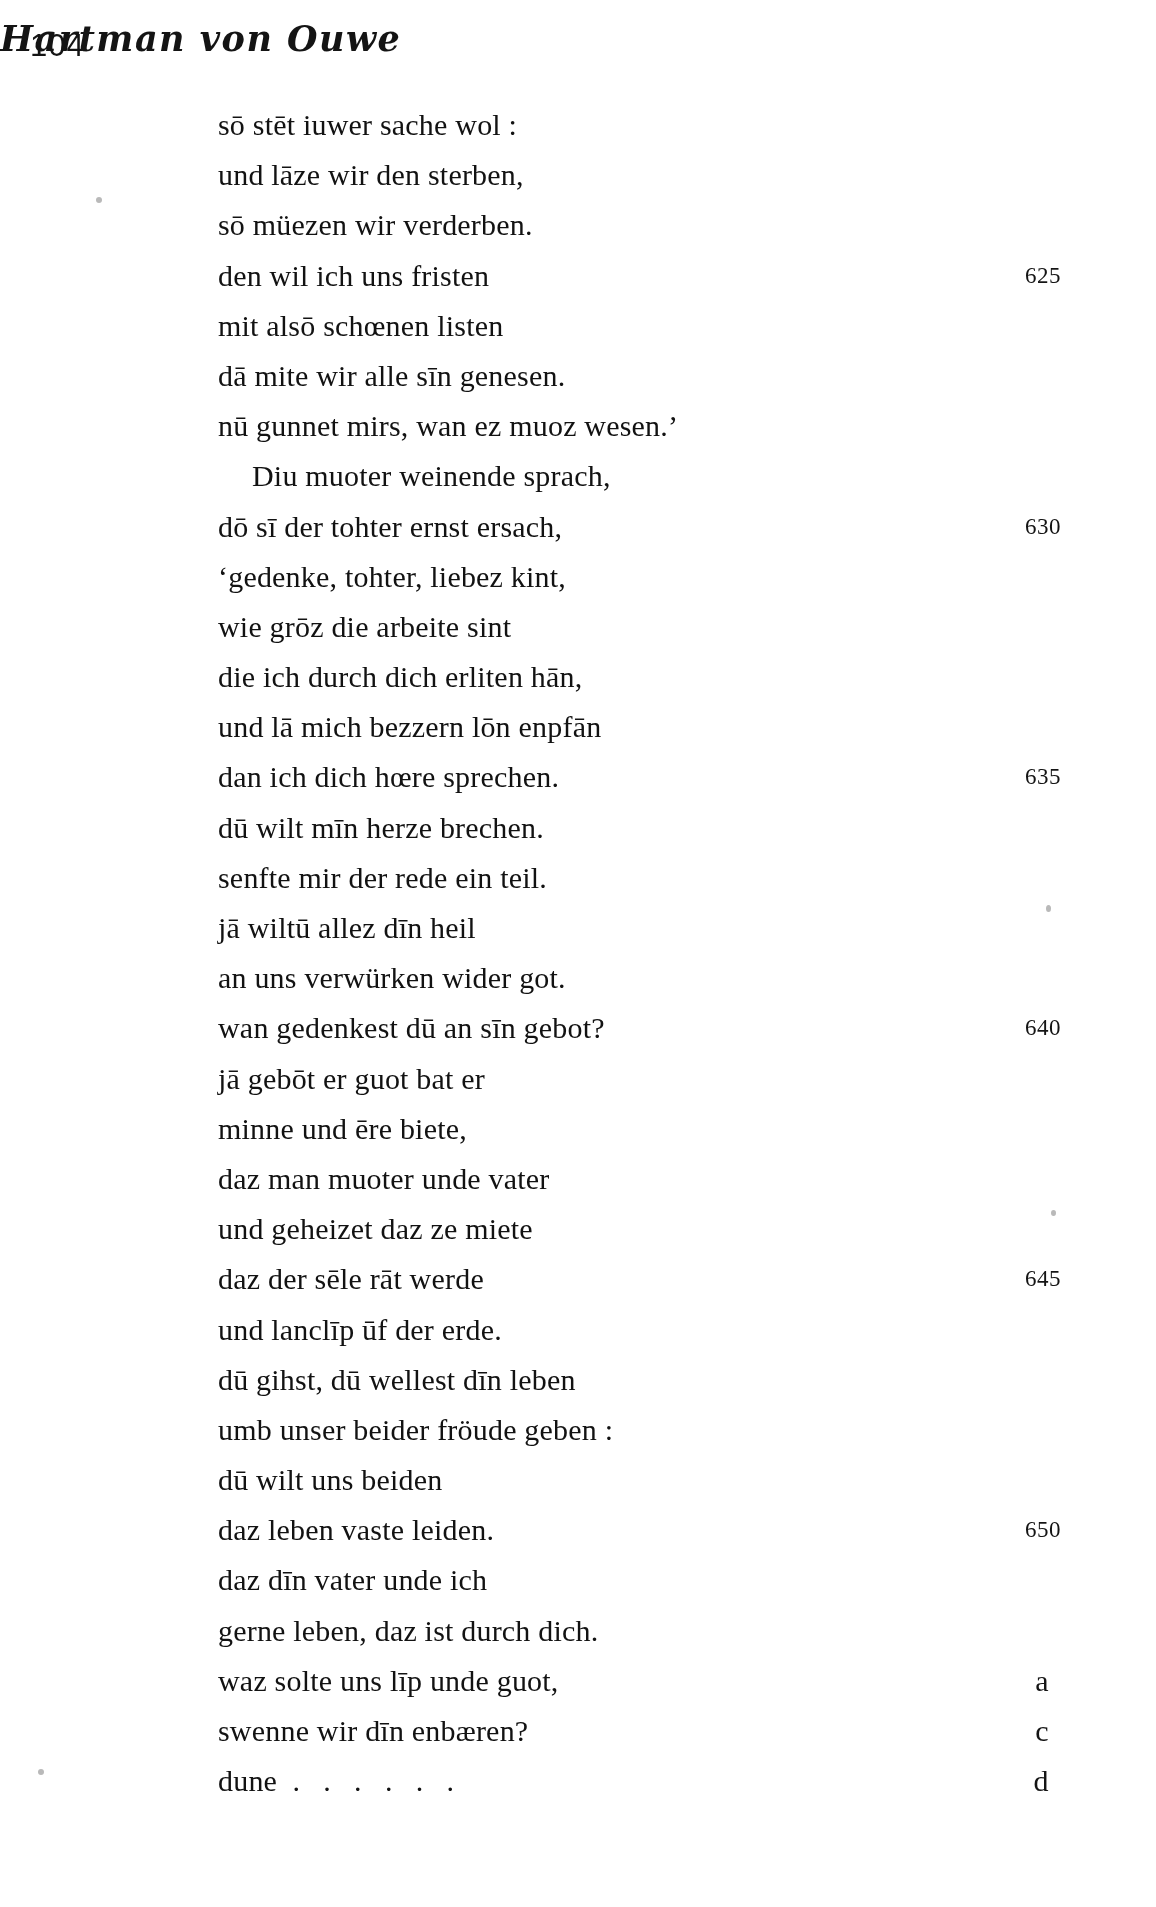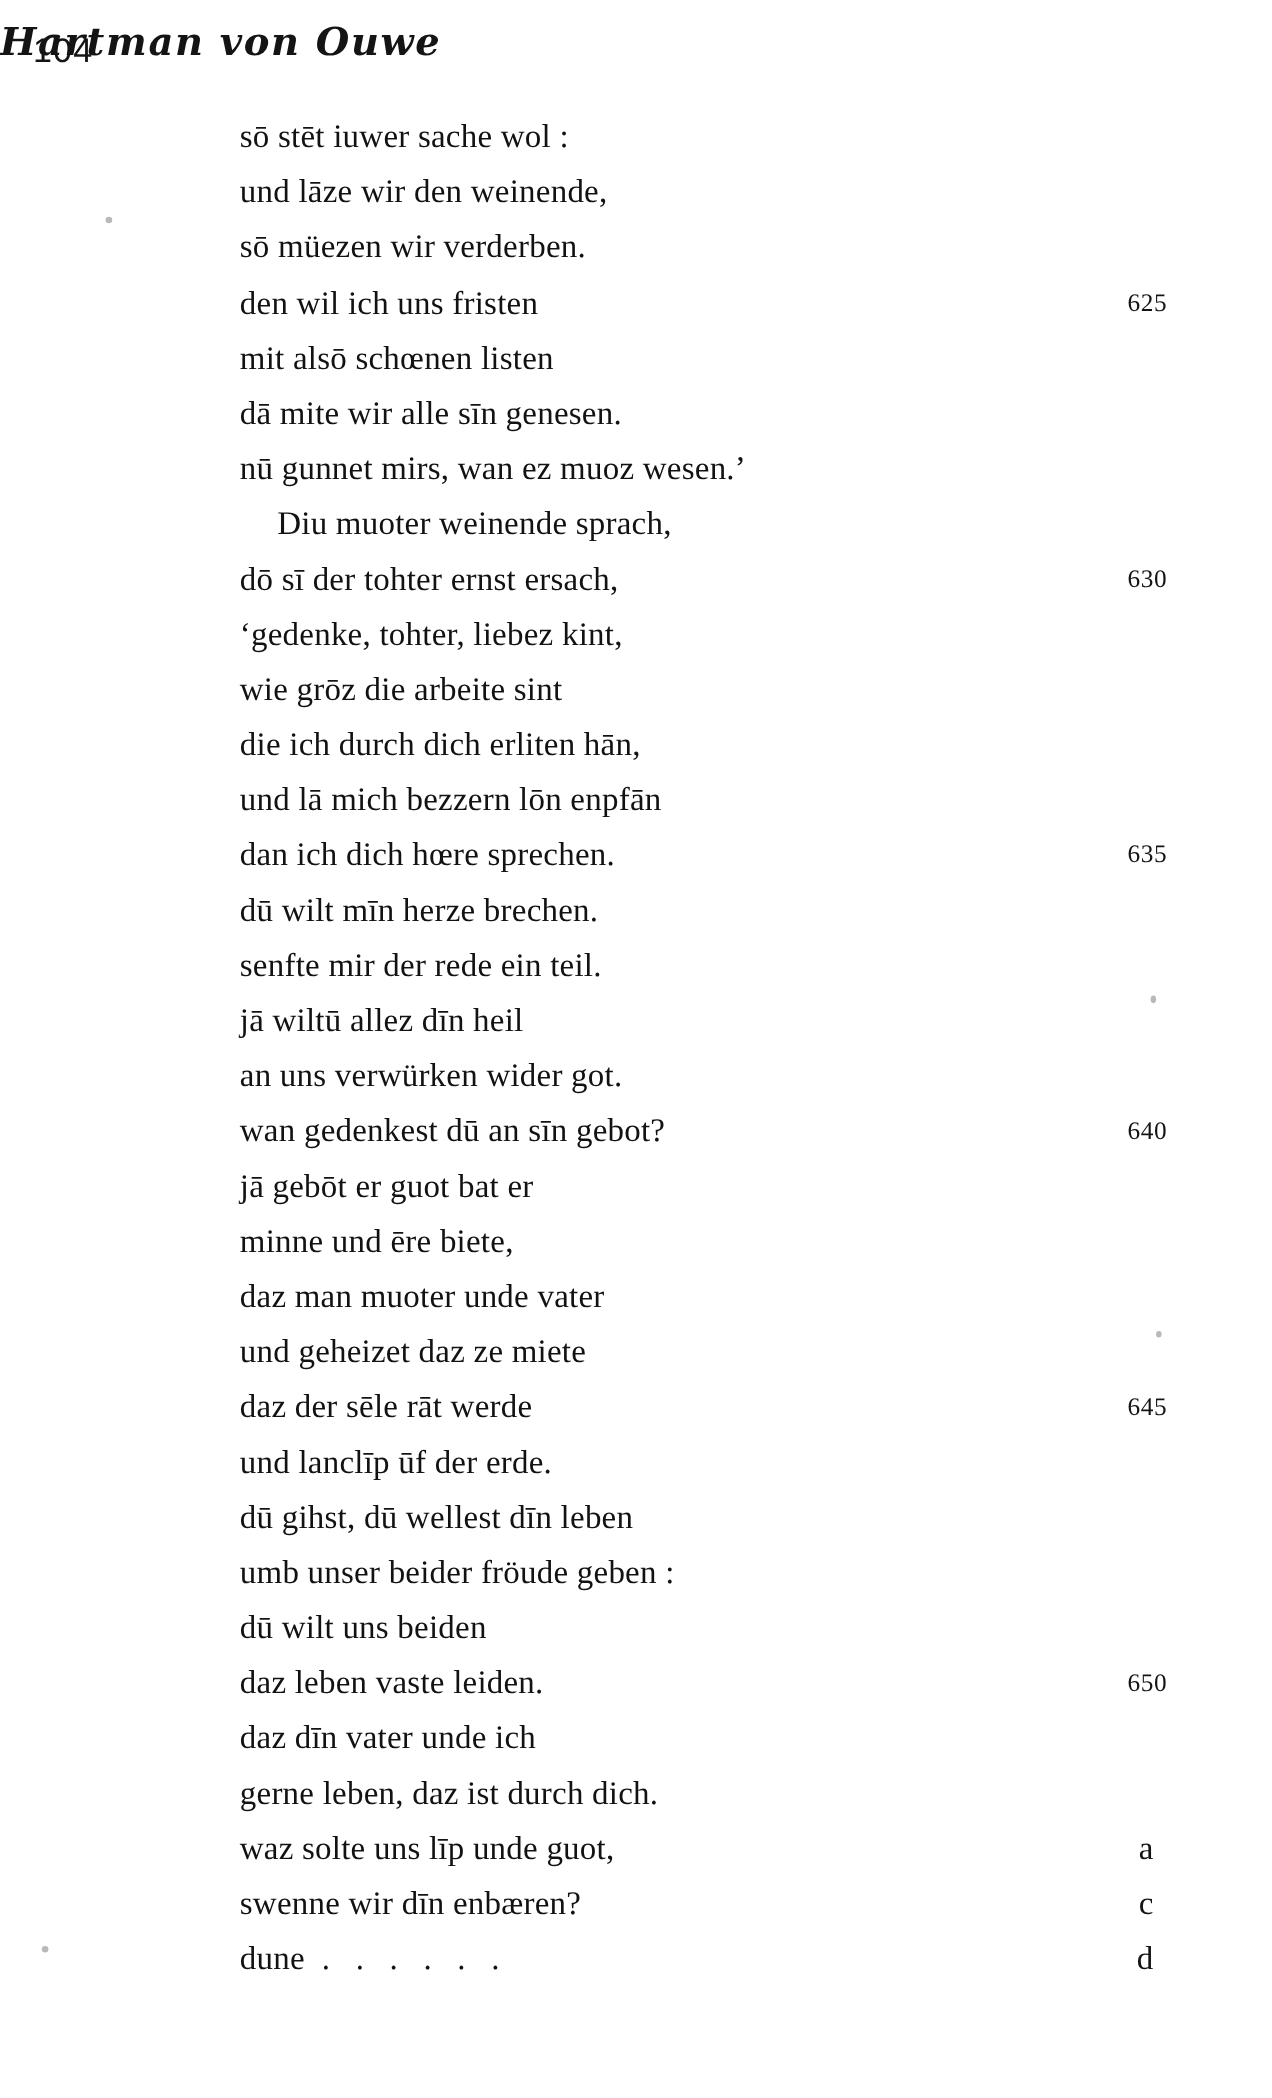--- a/index.html
+++ b/index.html
@@ -102,21 +102,21 @@
 
 <div class="page">
 
   <div class="header">
     <div class="folio">104</div>
     <div class="running-title">Hartman von Ouwe</div>
   </div>
 
   <div class="verse-block" id="verse-block">
       <div class="verse-line"><span class="verse-text">sō stēt iuwer sache wol :</span></div>
-      <div class="verse-line"><span class="verse-text">und lāze wir den weinende,</span></div>
+      <div class="verse-line"><span class="verse-text">und lāze wir den sterben,</span></div>
       <div class="verse-line"><span class="verse-text">sō müezen wir verderben.</span></div>
       <div class="verse-line"><span class="verse-text">den wil ich uns fristen</span><span class="verse-num">625</span></div>
       <div class="verse-line"><span class="verse-text">mit alsō schœnen listen</span></div>
       <div class="verse-line"><span class="verse-text">dā mite wir alle sīn genesen.</span></div>
       <div class="verse-line"><span class="verse-text">nū gunnet mirs, wan ez muoz wesen.’</span></div>
       <div class="verse-line"><span class="verse-text indented">Diu muoter weinende sprach,</span></div>
       <div class="verse-line"><span class="verse-text">dō sī der tohter ernst ersach,</span><span class="verse-num">630</span></div>
       <div class="verse-line"><span class="verse-text">‘gedenke, tohter, liebez kint,</span></div>
       <div class="verse-line"><span class="verse-text">wie grōz die arbeite sint</span></div>
       <div class="verse-line"><span class="verse-text">die ich durch dich erliten hān,</span></div>

